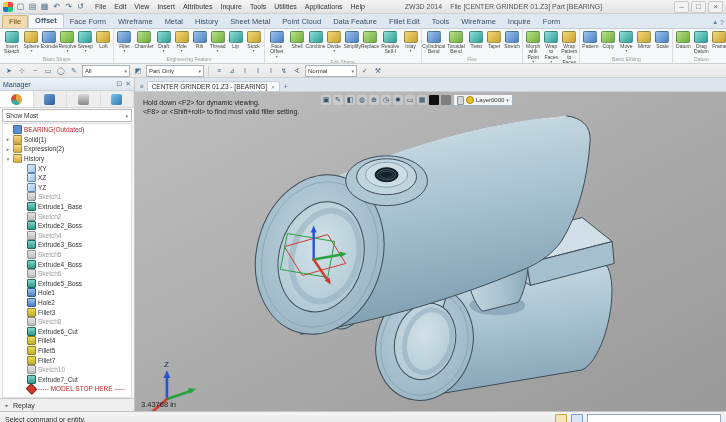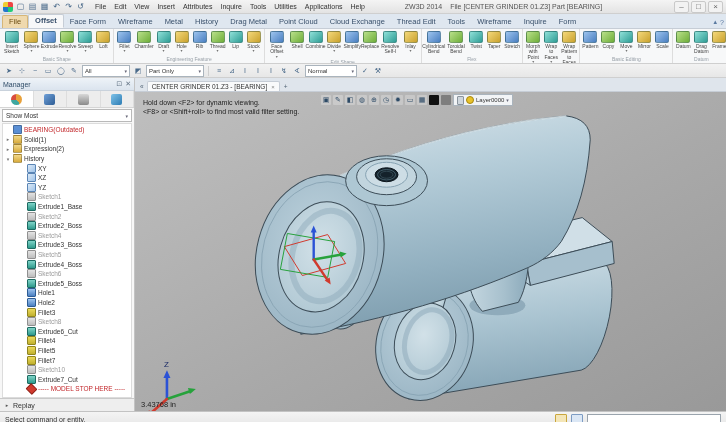--- a/index.html
+++ b/index.html
@@ -144,24 +144,24 @@
 </div>
 
 <div class="rtabs">
   <div style="display:flex;align-items:flex-end;">
       <span class="rtab file">File</span>
       <span class="rtab active">Offset</span>
       <span class="rtab">Face Form</span>
       <span class="rtab">Wireframe</span>
       <span class="rtab">Metal</span>
       <span class="rtab">History</span>
-      <span class="rtab">Drag Metal</span>
+      <span class="rtab">Sheet Metal</span>
       <span class="rtab">Point Cloud</span>
-      <span class="rtab">Cloud Exchange</span>
-      <span class="rtab">Thread Edit</span>
+      <span class="rtab">Data Feature</span>
+      <span class="rtab">Fillet Edit</span>
       <span class="rtab">Tools</span>
       <span class="rtab">Wireframe</span>
       <span class="rtab">Inquire</span>
       <span class="rtab">Form</span>
     </div>
   <div class="rtabs-right">
     <span class="rticon">▴</span>
     <span class="rticon">?</span>
   </div>
 </div>

